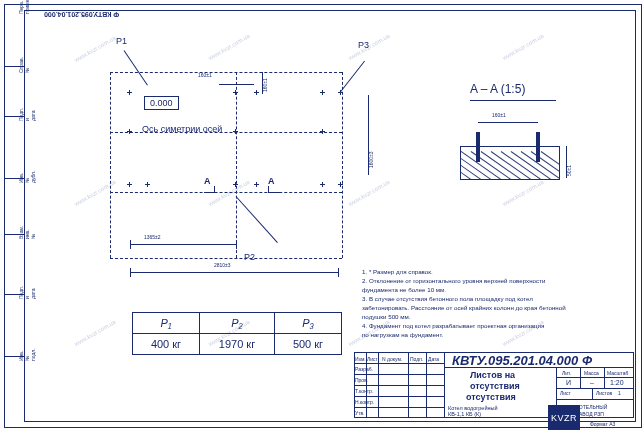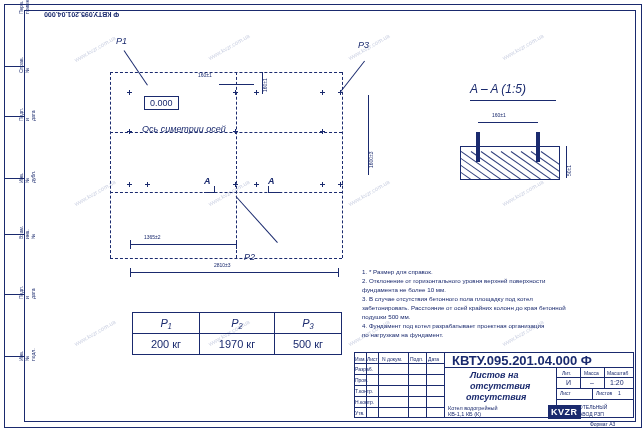--- a/index.html
+++ b/index.html
@@ -7,21 +7,21 @@
   #sheet{position:relative;width:644px;height:430px;overflow:hidden;background:#fff;}
   .frame-outer{position:absolute;left:4px;top:4px;width:636px;height:422px;border:1px solid #1a2a6e;}
   .frame-inner{position:absolute;left:24px;top:10px;width:610px;height:410px;border:1.6px solid #1a2a6e;}
   .lbl{position:absolute;white-space:nowrap;}
   .vert{transform:rotate(-90deg);transform-origin:left top;}
   .tiny{font-size:5px;}
   .sm{font-size:7px;}
   .md{font-size:9px;}
   .lg{font-size:12px;}
   .b{font-weight:bold;}
-  .it{font-style:italic;}
+  .it{}
   
   .leftcol{position:absolute;left:4px;top:10px;width:20px;height:410px;border-right:1px solid #1a2a6e;}
   .leftbox{position:absolute;left:0;width:20px;border-top:1px solid #1a2a6e;box-sizing:border-box;}
   .leftbox span{position:absolute;left:3px;top:0;font-size:5px;}
   
   .dash{position:absolute;border-top:1px dashed #1a2a6e;}
   .vdash{position:absolute;border-left:1px dashed #1a2a6e;}
   .solid{position:absolute;background:#1a2a6e;}
   .anchor{position:absolute;width:5px;height:5px;}
   .anchor:before{content:"";position:absolute;left:2px;top:0;width:1px;height:5px;background:#1a2a6e;}
@@ -34,21 +34,21 @@
   .ptable td.h{font-style:italic;margin-left:29px;}
   
   .notes{position:absolute;font-size:6.2px;line-height:1.45;}
   
   .tb{position:absolute;border:1.3px solid #1a2a6e;box-sizing:border-box;}
   .tbl{position:absolute;background:#1a2a6e;}
   .tcell{position:absolute;font-size:5px;white-space:nowrap;}
   .watermark{position:absolute;color:#b9c0d8;font-size:6px;transform:rotate(-30deg);opacity:.75;white-space:nowrap;}
   .sect-hatch{position:absolute;overflow:hidden;}
   .hline{position:absolute;height:1px;background:#1a2a6e;transform-origin:left center;opacity:.9;}
-  .kvzr{position:absolute;background:#1a2a6e;color:#fff;font-weight:bold;font-size:9px;padding:2px 3px;letter-spacing:.5px;}
+  .kvzr{position:absolute;background:#1a2a6e;color:#fff;font-weight:normal;font-size:9px;padding:8px 3px;letter-spacing:.5px;}
 </style>
 </head>
 <body>
 
 <div id="sheet">
 
   <div class="frame-outer"></div>
   <div class="frame-inner"></div>
 
   <div class="leftcol">
@@ -181,21 +181,21 @@
   <div class="lbl tiny vert" style="left:566px;top:176px;">50±1</div>
 
   <table class="ptable" style="left:132px;top:312px;">
     <tbody>
         <tr>
       <td class="h" style="width:54px;">P₁</td>
       <td class="h" style="width:62px;">P₂</td>
       <td class="h" style="width:54px;">P₃</td>
     </tr>
     <tr>
-      <td>200 кг</td>
+      <td>400 кг</td>
       <td>1970 кг</td>
       <td>500 кг</td>
     </tr>
   </tbody>
     </table>
 
   <div class="notes" style="left:362px;top:268px;width:262px;">
     <div>1. * Размер для справок.</div>
     <div>2. Отклонение от горизонтального уровня верхней поверхности</div>
     <div>фундамента не более 10 мм.</div>
@@ -227,21 +227,21 @@
   <div class="tcell" style="left:410px;top:356px;">Подп.</div>
   <div class="tcell" style="left:428px;top:356px;">Дата</div>
 
   <div class="tcell" style="left:355px;top:366px;">Разраб.</div>
   <div class="tcell" style="left:355px;top:377px;">Пров.</div>
   <div class="tcell" style="left:355px;top:388px;">Т.контр.</div>
   <div class="tcell" style="left:355px;top:399px;">Н.контр.</div>
   <div class="tcell" style="left:355px;top:410px;">Утв.</div>
 
   <div class="tbl" style="left:444px;top:367px;width:190px;height:1.1px;"></div>
-  <div class="lbl b" style="left:452px;top:353px;font-size:13px;">КВТУ.095.201.04.000 Ф</div>
+  <div class="lbl b" style="left:452px;top:353px;font-size:13px;font-style:italic;">КВТУ.095.201.04.000 Ф</div>
 
   <div class="lbl b it" style="left:470px;top:370px;font-size:9px;">Листов на</div>
   <div class="lbl b it" style="left:470px;top:381px;font-size:9px;">отсутствия</div>
   <div class="lbl b it" style="left:466px;top:392px;font-size:9px;">отсутствия</div>
 
   <div class="tbl" style="left:556px;top:367px;width:1.1px;height:51px;"></div>
   <div class="tbl" style="left:556px;top:377px;width:78px;height:1px;"></div>
   <div class="tbl" style="left:556px;top:388px;width:78px;height:1px;"></div>
   <div class="tbl" style="left:556px;top:399px;width:78px;height:1px;"></div>
   <div class="tbl" style="left:580px;top:367px;width:1px;height:21px;"></div>

